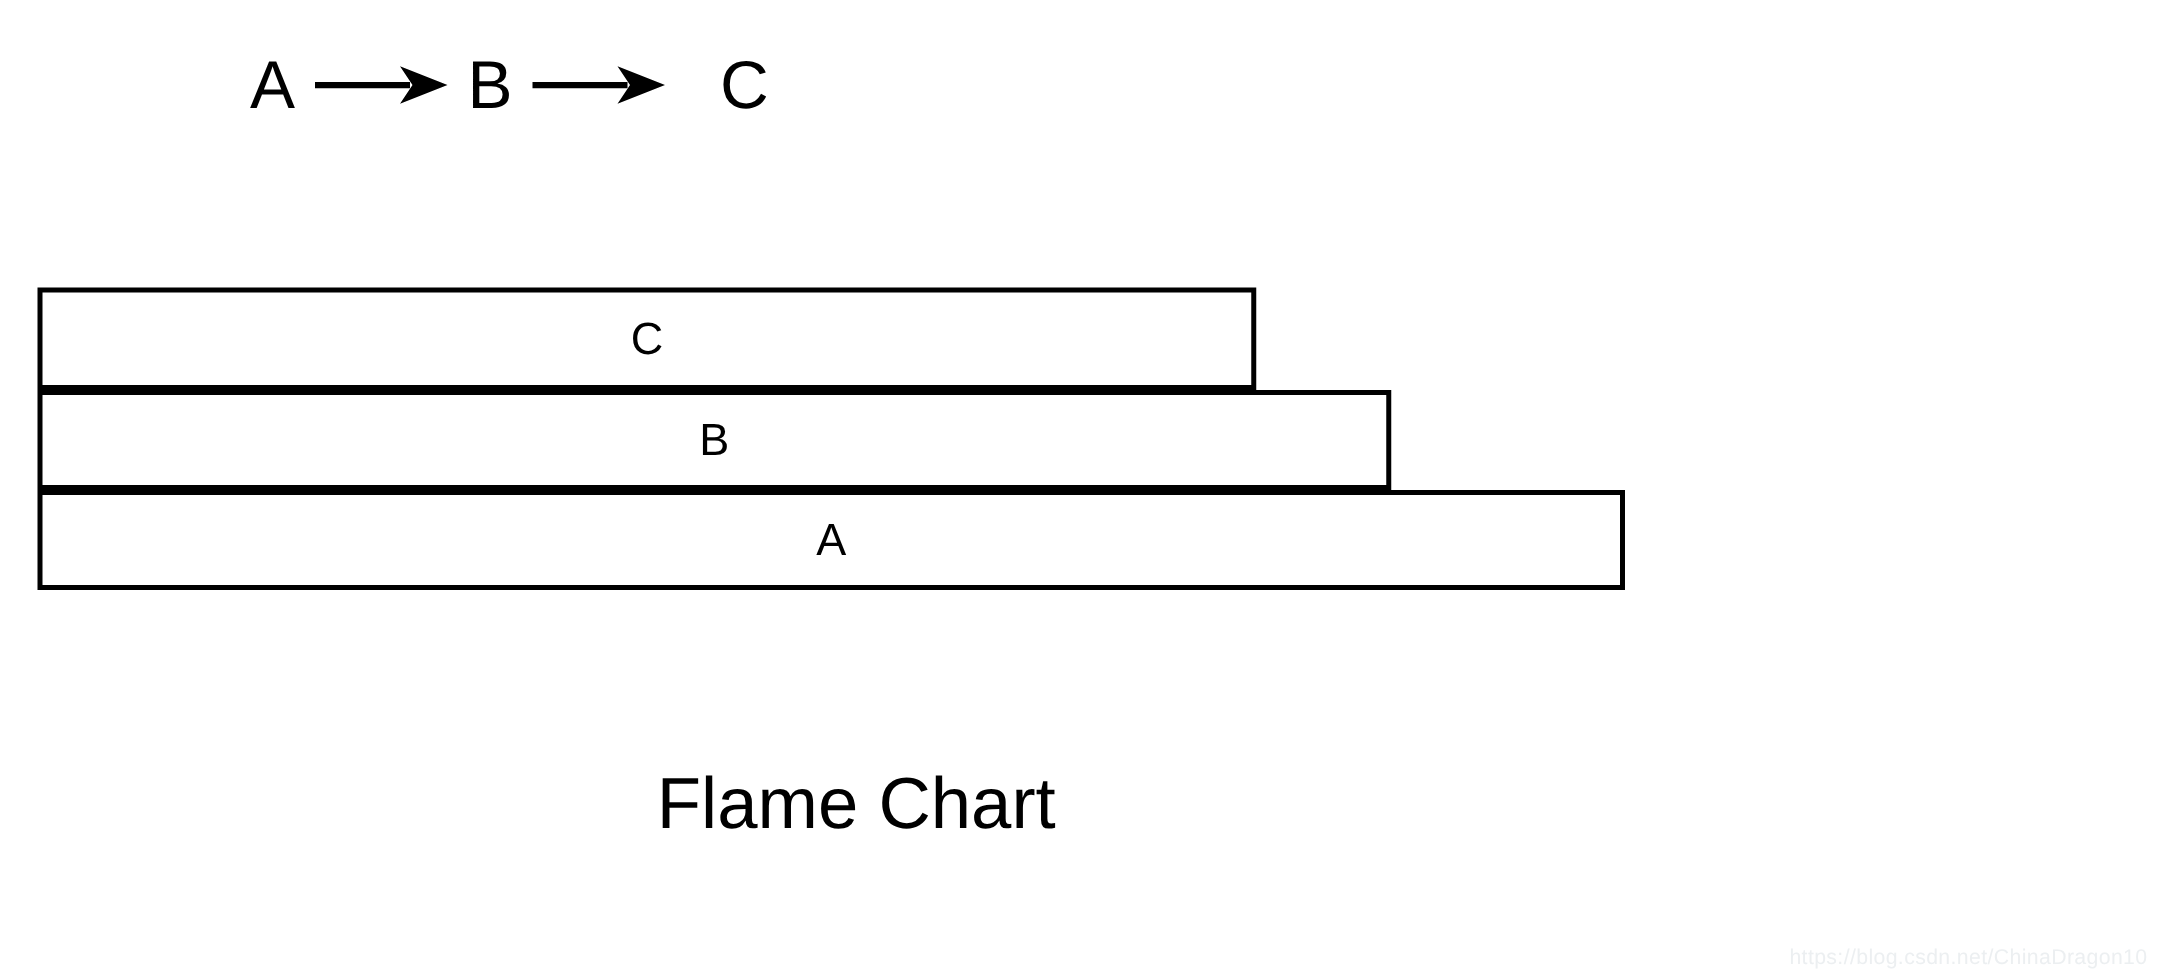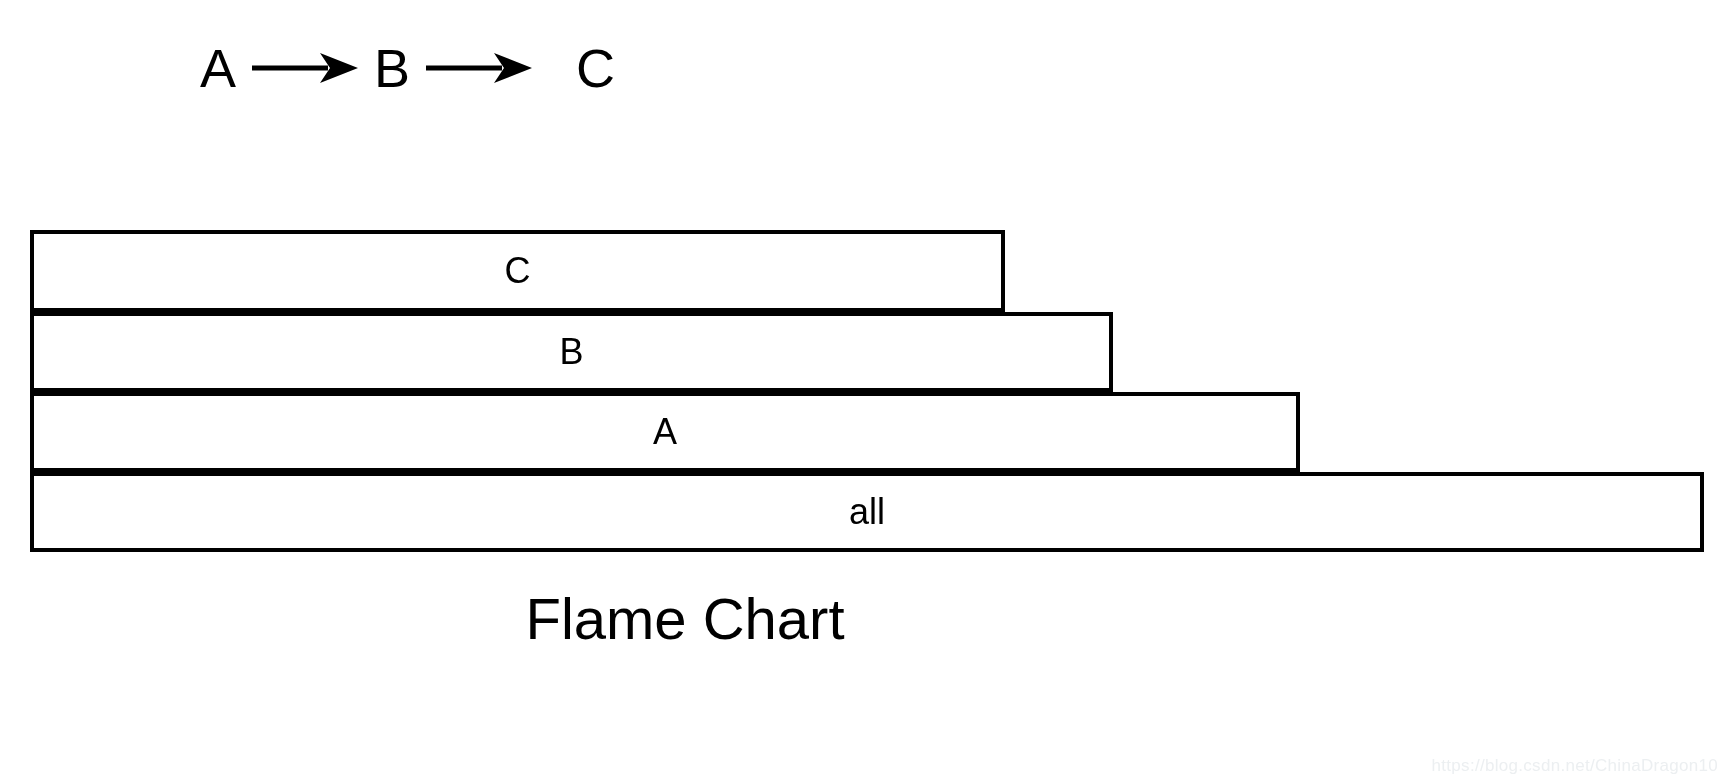--- a/index.html
+++ b/index.html
@@ -67,21 +67,21 @@
     font-size: 36px;
     line-height: 1;
     color: #000000;
     user-select: none;
   }
 
   
   #chart-caption {
     position: absolute;
     left: 0;
-    top: 584px;
+    top: 608px;
     width: 1370px;
     text-align: center;
     font-size: 58px;
     line-height: 1.2;
     color: #000000;
   }
 
   
   #watermark {
     position: absolute;
@@ -124,23 +124,20 @@
     </div>
 
     <div class="flame-bar" style="left:30px; top:312px; width:1083px; height:80px;">
       <span class="flame-label">B</span>
     </div>
 
     <div class="flame-bar" style="left:30px; top:392px; width:1270px; height:80px;">
       <span class="flame-label">A</span>
     </div>
 
-    <div class="flame-bar" style="left:30px; top:472px; width:1674px; height:80px;">
-      <span class="flame-label">all</span>
-    </div>
 
   </div>
 
   <div id="chart-caption">Flame Chart</div>
 
   <div id="watermark">https://blog.csdn.net/ChinaDragon10</div>
 
 </div>
 
 </body></html>

